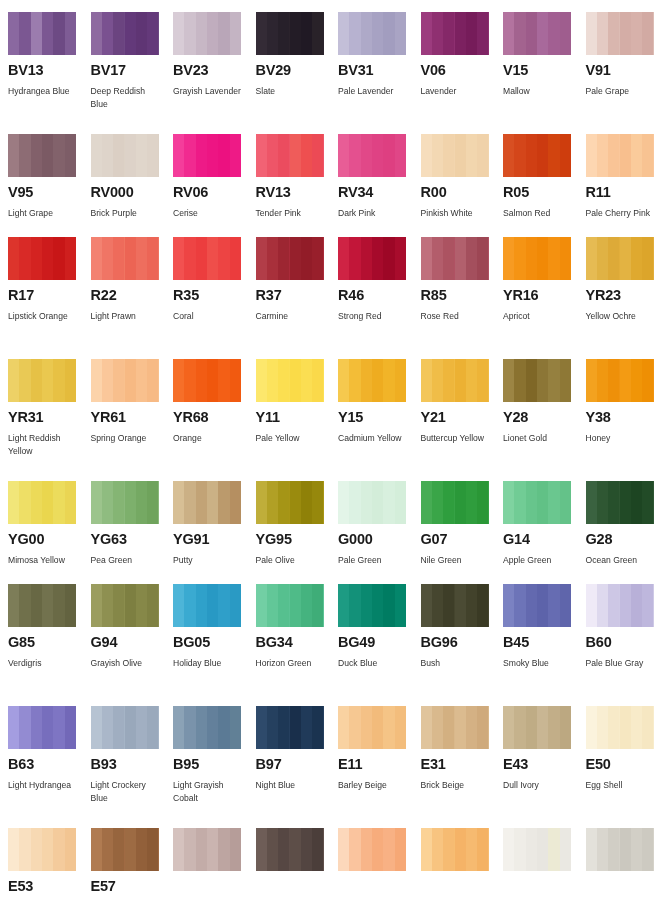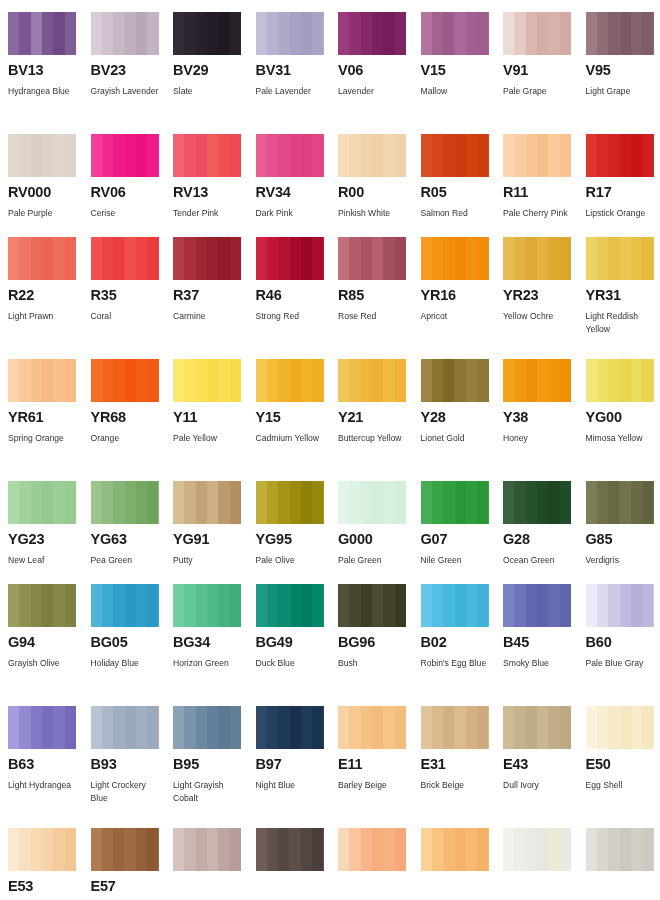--- a/index.html
+++ b/index.html
@@ -80,20 +80,32 @@
           <span class="band" style="background: rgb(123, 87, 146); left: 16.6667%; width: 16.6667%;"></span>
           <span class="band" style="background: rgb(155, 124, 174); left: 33.3333%; width: 16.6667%;"></span>
           <span class="band" style="background: rgb(123, 87, 146); left: 50%; width: 16.6667%;"></span>
           <span class="band" style="background: rgb(109, 74, 132); left: 66.6667%; width: 16.6667%;"></span>
           <span class="band" style="background: rgb(126, 92, 149); left: 83.3333%; width: 16.6667%;"></span>
         </div>
         <div class="swatch-code">BV13</div>
         <div class="swatch-name">Hydrangea Blue</div>
       </div>
       <div class="swatch-cell row-h-tall">
+        <div class="swatch-chip" style="background: rgb(110, 72, 132);">
+          <span class="band" style="background: rgb(142, 106, 160); left: 0%; width: 16.6667%;"></span>
+          <span class="band" style="background: rgb(122, 81, 144); left: 16.6667%; width: 16.6667%;"></span>
+          <span class="band" style="background: rgb(107, 68, 128); left: 33.3333%; width: 16.6667%;"></span>
+          <span class="band" style="background: rgb(99, 57, 122); left: 50%; width: 16.6667%;"></span>
+          <span class="band" style="background: rgb(95, 53, 116); left: 66.6667%; width: 16.6667%;"></span>
+          <span class="band" style="background: rgb(100, 57, 122); left: 83.3333%; width: 16.6667%;"></span>
+        </div>
+        <div class="swatch-code">BV17</div>
+        <div class="swatch-name">Deep Reddish Blue</div>
+      </div>
+      <div class="swatch-cell row-h-tall">
         <div class="swatch-chip" style="background: rgb(198, 182, 196);">
           <span class="band" style="background: rgb(216, 204, 214); left: 0%; width: 16.6667%;"></span>
           <span class="band" style="background: rgb(207, 193, 205); left: 16.6667%; width: 16.6667%;"></span>
           <span class="band" style="background: rgb(199, 183, 197); left: 33.3333%; width: 16.6667%;"></span>
           <span class="band" style="background: rgb(192, 173, 190); left: 50%; width: 16.6667%;"></span>
           <span class="band" style="background: rgb(185, 166, 184); left: 66.6667%; width: 16.6667%;"></span>
           <span class="band" style="background: rgb(196, 180, 195); left: 83.3333%; width: 16.6667%;"></span>
         </div>
         <div class="swatch-code">BV23</div>
         <div class="swatch-name">Grayish Lavender</div>
@@ -173,21 +185,21 @@
       <div class="swatch-cell row-h-std">
         <div class="swatch-chip" style="background: rgb(221, 210, 198);">
           <span class="band" style="background: rgb(224, 215, 205); left: 0%; width: 16.6667%;"></span>
           <span class="band" style="background: rgb(222, 212, 202); left: 16.6667%; width: 16.6667%;"></span>
           <span class="band" style="background: rgb(219, 207, 196); left: 33.3333%; width: 16.6667%;"></span>
           <span class="band" style="background: rgb(221, 210, 200); left: 50%; width: 16.6667%;"></span>
           <span class="band" style="background: rgb(224, 214, 203); left: 66.6667%; width: 16.6667%;"></span>
           <span class="band" style="background: rgb(222, 211, 200); left: 83.3333%; width: 16.6667%;"></span>
         </div>
         <div class="swatch-code">RV000</div>
-        <div class="swatch-name">Pale Purple</div>
+        <div class="swatch-name">Brick Purple</div>
       </div>
       <div class="swatch-cell row-h-std">
         <div class="swatch-chip" style="background: rgb(240, 39, 143);">
           <span class="band" style="background: rgb(244, 61, 155); left: 0%; width: 16.6667%;"></span>
           <span class="band" style="background: rgb(241, 42, 144); left: 16.6667%; width: 16.6667%;"></span>
           <span class="band" style="background: rgb(238, 26, 135); left: 33.3333%; width: 16.6667%;"></span>
           <span class="band" style="background: rgb(237, 21, 131); left: 50%; width: 16.6667%;"></span>
           <span class="band" style="background: rgb(236, 17, 128); left: 66.6667%; width: 16.6667%;"></span>
           <span class="band" style="background: rgb(238, 26, 134); left: 83.3333%; width: 16.6667%;"></span>
         </div>
@@ -452,32 +464,20 @@
           <span class="band" style="background: rgb(238, 223, 102); left: 16.6667%; width: 16.6667%;"></span>
           <span class="band" style="background: rgb(236, 218, 88); left: 33.3333%; width: 16.6667%;"></span>
           <span class="band" style="background: rgb(234, 214, 78); left: 50%; width: 16.6667%;"></span>
           <span class="band" style="background: rgb(236, 220, 92); left: 66.6667%; width: 16.6667%;"></span>
           <span class="band" style="background: rgb(234, 213, 83); left: 83.3333%; width: 16.6667%;"></span>
         </div>
         <div class="swatch-code">YG00</div>
         <div class="swatch-name">Mimosa Yellow</div>
       </div>
       <div class="swatch-cell row-h-std">
-        <div class="swatch-chip" style="background: rgb(157, 207, 152);">
-          <span class="band" style="background: rgb(173, 217, 168); left: 0%; width: 16.6667%;"></span>
-          <span class="band" style="background: rgb(162, 210, 157); left: 16.6667%; width: 16.6667%;"></span>
-          <span class="band" style="background: rgb(154, 205, 148); left: 33.3333%; width: 16.6667%;"></span>
-          <span class="band" style="background: rgb(149, 201, 143); left: 50%; width: 16.6667%;"></span>
-          <span class="band" style="background: rgb(155, 207, 150); left: 66.6667%; width: 16.6667%;"></span>
-          <span class="band" style="background: rgb(150, 202, 144); left: 83.3333%; width: 16.6667%;"></span>
-        </div>
-        <div class="swatch-code">YG23</div>
-        <div class="swatch-name">New Leaf</div>
-      </div>
-      <div class="swatch-cell row-h-std">
         <div class="swatch-chip" style="background: rgb(138, 185, 123);">
           <span class="band" style="background: rgb(156, 196, 140); left: 0%; width: 16.6667%;"></span>
           <span class="band" style="background: rgb(143, 188, 128); left: 16.6667%; width: 16.6667%;"></span>
           <span class="band" style="background: rgb(133, 181, 116); left: 33.3333%; width: 16.6667%;"></span>
           <span class="band" style="background: rgb(125, 176, 108); left: 50%; width: 16.6667%;"></span>
           <span class="band" style="background: rgb(117, 169, 99); left: 66.6667%; width: 16.6667%;"></span>
           <span class="band" style="background: rgb(111, 163, 92); left: 83.3333%; width: 16.6667%;"></span>
         </div>
         <div class="swatch-code">YG63</div>
         <div class="swatch-name">Pea Green</div>
@@ -524,20 +524,32 @@
           <span class="band" style="background: rgb(58, 165, 72); left: 16.6667%; width: 16.6667%;"></span>
           <span class="band" style="background: rgb(47, 158, 62); left: 33.3333%; width: 16.6667%;"></span>
           <span class="band" style="background: rgb(42, 152, 57); left: 50%; width: 16.6667%;"></span>
           <span class="band" style="background: rgb(47, 157, 61); left: 66.6667%; width: 16.6667%;"></span>
           <span class="band" style="background: rgb(42, 151, 54); left: 83.3333%; width: 16.6667%;"></span>
         </div>
         <div class="swatch-code">G07</div>
         <div class="swatch-name">Nile Green</div>
       </div>
       <div class="swatch-cell row-h-std">
+        <div class="swatch-chip" style="background: rgb(108, 201, 146);">
+          <span class="band" style="background: rgb(127, 211, 160); left: 0%; width: 16.6667%;"></span>
+          <span class="band" style="background: rgb(113, 204, 149); left: 16.6667%; width: 16.6667%;"></span>
+          <span class="band" style="background: rgb(103, 197, 140); left: 33.3333%; width: 16.6667%;"></span>
+          <span class="band" style="background: rgb(97, 193, 134); left: 50%; width: 16.6667%;"></span>
+          <span class="band" style="background: rgb(106, 199, 143); left: 66.6667%; width: 16.6667%;"></span>
+          <span class="band" style="background: rgb(100, 194, 137); left: 83.3333%; width: 16.6667%;"></span>
+        </div>
+        <div class="swatch-code">G14</div>
+        <div class="swatch-name">Apple Green</div>
+      </div>
+      <div class="swatch-cell row-h-std">
         <div class="swatch-chip" style="background: rgb(46, 86, 50);">
           <span class="band" style="background: rgb(58, 98, 64); left: 0%; width: 16.6667%;"></span>
           <span class="band" style="background: rgb(47, 87, 51); left: 16.6667%; width: 16.6667%;"></span>
           <span class="band" style="background: rgb(39, 80, 44); left: 33.3333%; width: 16.6667%;"></span>
           <span class="band" style="background: rgb(33, 74, 38); left: 50%; width: 16.6667%;"></span>
           <span class="band" style="background: rgb(29, 69, 34); left: 66.6667%; width: 16.6667%;"></span>
           <span class="band" style="background: rgb(34, 75, 39); left: 83.3333%; width: 16.6667%;"></span>
         </div>
         <div class="swatch-code">G28</div>
         <div class="swatch-name">Ocean Green</div>
@@ -608,32 +620,20 @@
           <span class="band" style="background: rgb(70, 70, 47); left: 16.6667%; width: 16.6667%;"></span>
           <span class="band" style="background: rgb(62, 62, 40); left: 33.3333%; width: 16.6667%;"></span>
           <span class="band" style="background: rgb(75, 75, 52); left: 50%; width: 16.6667%;"></span>
           <span class="band" style="background: rgb(66, 66, 43); left: 66.6667%; width: 16.6667%;"></span>
           <span class="band" style="background: rgb(58, 58, 36); left: 83.3333%; width: 16.6667%;"></span>
         </div>
         <div class="swatch-code">BG96</div>
         <div class="swatch-name">Bush</div>
       </div>
       <div class="swatch-cell row-h-tall">
-        <div class="swatch-chip" style="background: rgb(79, 188, 226);">
-          <span class="band" style="background: rgb(101, 199, 232); left: 0%; width: 16.6667%;"></span>
-          <span class="band" style="background: rgb(83, 191, 227); left: 16.6667%; width: 16.6667%;"></span>
-          <span class="band" style="background: rgb(71, 184, 222); left: 33.3333%; width: 16.6667%;"></span>
-          <span class="band" style="background: rgb(63, 178, 218); left: 50%; width: 16.6667%;"></span>
-          <span class="band" style="background: rgb(72, 184, 223); left: 66.6667%; width: 16.6667%;"></span>
-          <span class="band" style="background: rgb(65, 178, 217); left: 83.3333%; width: 16.6667%;"></span>
-        </div>
-        <div class="swatch-code">B02</div>
-        <div class="swatch-name">Robin's Egg Blue</div>
-      </div>
-      <div class="swatch-cell row-h-tall">
         <div class="swatch-chip" style="background: rgb(107, 114, 183);">
           <span class="band" style="background: rgb(123, 130, 194); left: 0%; width: 16.6667%;"></span>
           <span class="band" style="background: rgb(109, 116, 184); left: 16.6667%; width: 16.6667%;"></span>
           <span class="band" style="background: rgb(99, 105, 175); left: 33.3333%; width: 16.6667%;"></span>
           <span class="band" style="background: rgb(93, 99, 170); left: 50%; width: 16.6667%;"></span>
           <span class="band" style="background: rgb(102, 108, 178); left: 66.6667%; width: 16.6667%;"></span>
           <span class="band" style="background: rgb(95, 101, 171); left: 83.3333%; width: 16.6667%;"></span>
         </div>
         <div class="swatch-code">B45</div>
         <div class="swatch-name">Smoky Blue</div>

